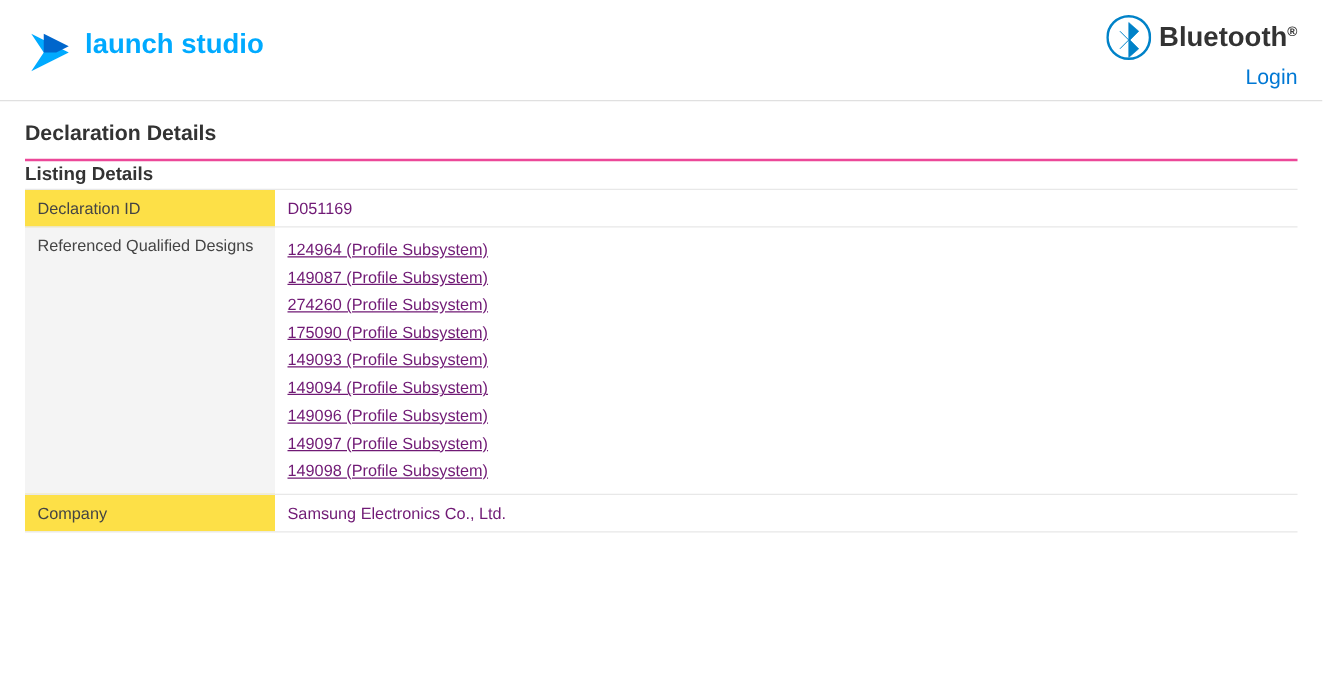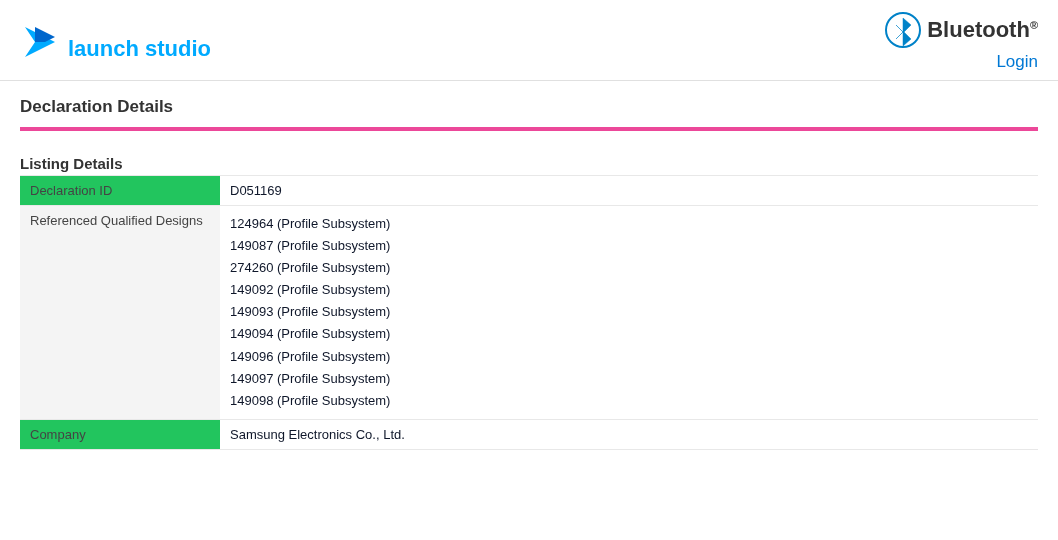--- a/index.html
+++ b/index.html
@@ -8,21 +8,21 @@
     
     .header {
       display: flex;
       align-items: center;
       justify-content: space-between;
       padding: 12px 20px 8px 20px;
       border-bottom: 1px solid #e0e0e0;
     }
     .logo-area {
       display: flex;
-      align-items: flex-end;
+      align-items: flex-start;
       gap: 8px;
     }
     .logo-icon {
       width: 40px;
       height: 40px;
     }
     .logo-text {
       font-size: 22px;
       color: #333;
       font-weight: normal;
@@ -63,23 +63,23 @@
 
     
     .main-content {
       padding: 16px 20px;
     }
 
     .page-title {
       font-size: 17px;
       font-weight: bold;
       color: #333;
-      margin-bottom: 24px;
+      margin-bottom: 2px;
       padding-bottom: 10px;
-      border-bottom: 4px solid #ec4899;
+      border-bottom: 2px solid #ec4899;
     }
 
     .section-title {
       font-size: 15px;
       font-weight: bold;
       color: #333;
       margin-bottom: 3px;
     }
 
     
@@ -95,31 +95,32 @@
       border-top: 1px solid #e8e8e8;
     }
     .listing-table td {
       padding: 7px 10px;
       vertical-align: top;
     }
     .listing-table td:first-child {
       width: 200px;
       color: #444;
       font-weight: normal;
-      background: #22c55e;
+      background: #fde047;
     }
     .listing-table td:last-child {
-      color: #0f172a;
+      color: #701a75;
     }
     .listing-table tr:nth-child(even) td:first-child {
       background: #f4f4f4;
     }
 
     .qualified-designs {
       line-height: 1.7;
+      text-decoration: underline;
     }
   </style>
 </head>
 <body>
 
 <div class="header">
   <div class="logo-area">
 
     <svg class="logo-icon" viewBox="0 0 40 40" xmlns="http://www.w3.org/2000/svg">
       <polygon points="5,5 35,20 5,35 15,20" fill="#00aaff"></polygon>
@@ -155,21 +156,21 @@
           <td>Declaration ID</td>
           <td>D051169</td>
         </tr>
         <tr>
           <td>Referenced Qualified Designs</td>
           <td>
             <div class="qualified-designs">
               <div>124964 (Profile Subsystem)</div>
               <div>149087 (Profile Subsystem)</div>
               <div>274260 (Profile Subsystem)</div>
-              <div>149092 (Profile Subsystem)</div>
+              <div>175090 (Profile Subsystem)</div>
               <div>149093 (Profile Subsystem)</div>
               <div>149094 (Profile Subsystem)</div>
               <div>149096 (Profile Subsystem)</div>
               <div>149097 (Profile Subsystem)</div>
               <div>149098 (Profile Subsystem)</div>
             </div>
           </td>
         </tr>
         <tr>
           <td>Company</td>

